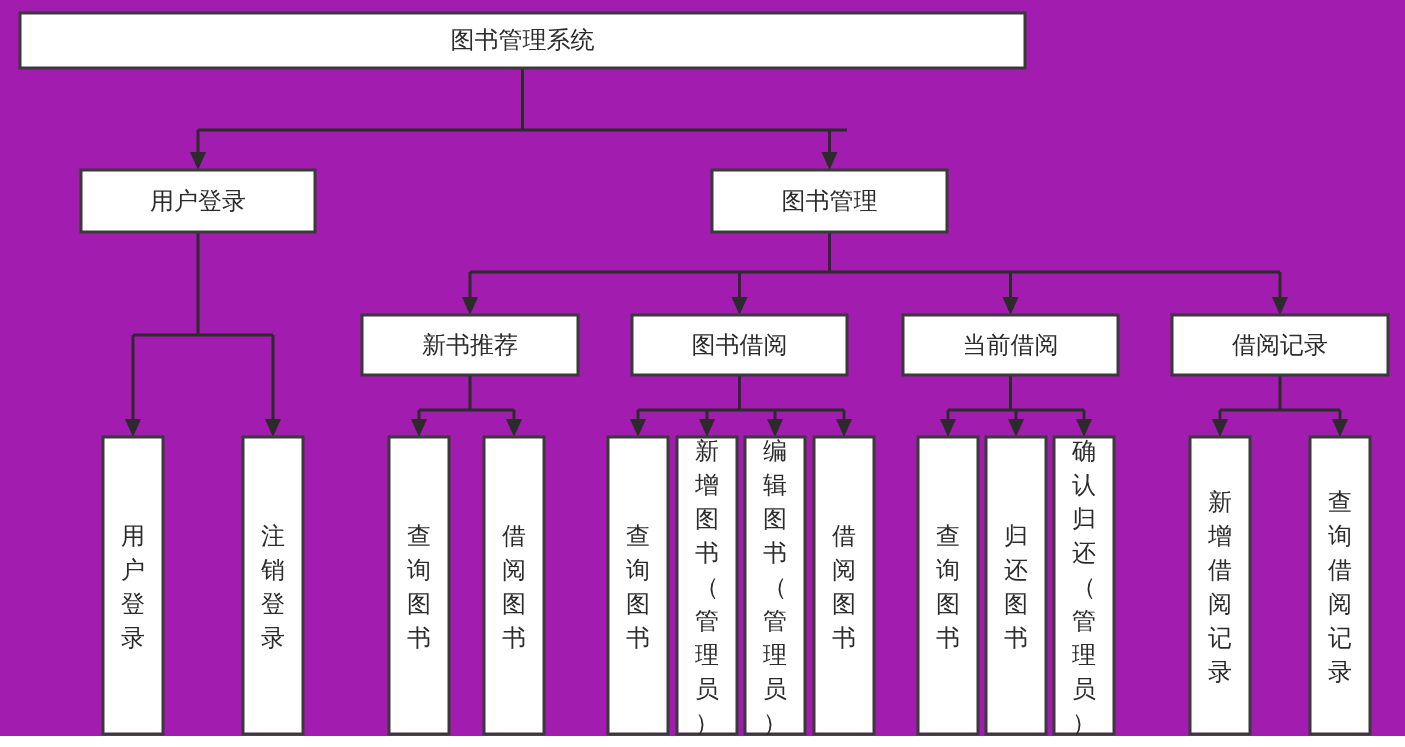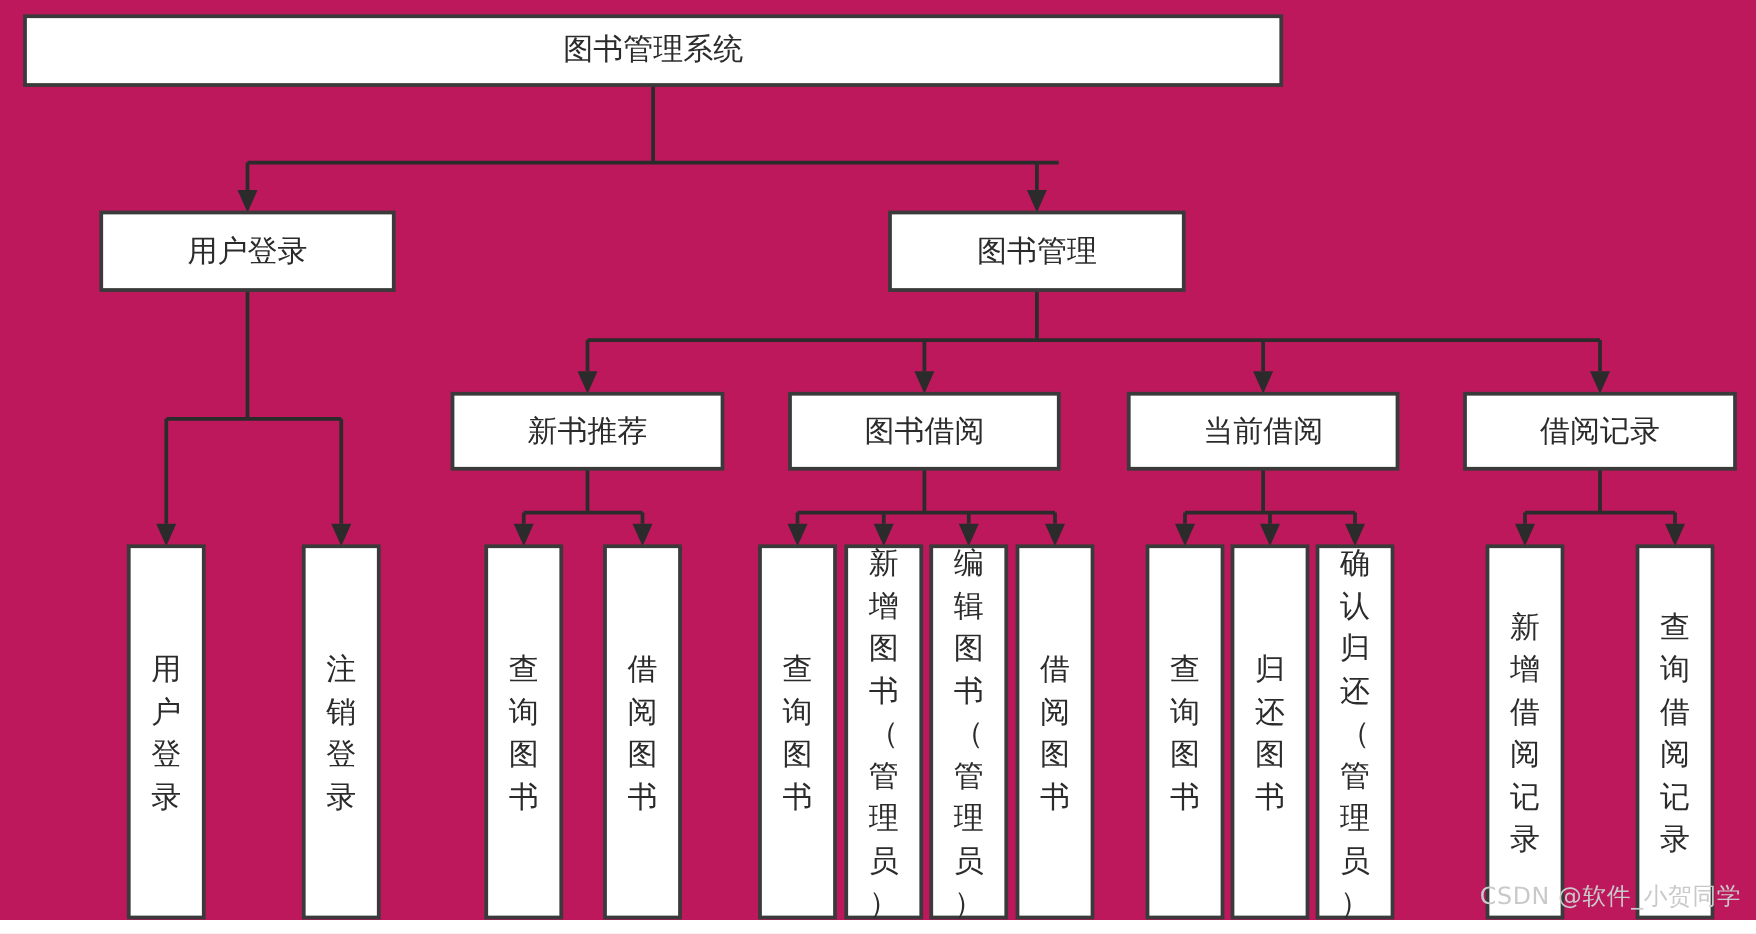--- a/index.html
+++ b/index.html
@@ -10,21 +10,21 @@
   body {
     width: 1405px;
     height: 747px;
     overflow: hidden;
     font-family: "DejaVu Sans", "Liberation Sans", sans-serif;
   }
   #diagram-root {
     position: relative;
     width: 1405px;
     height: 736px;
-    background: #be185d;
+    background: #a21caf;
   }
   svg.diagram-canvas {
     position: absolute;
     top: 0;
     left: 0;
     width: 1405px;
     height: 747px;
   }
   .node-box {
     fill: #ffffff;
@@ -202,14 +202,13 @@
         <rect class="node-box" x="1190" y="437" width="60" height="297"></rect>
         <text class="node-label-v" x="1220"><tspan x="1220" y="509.52">新</tspan><tspan x="1220" y="543.52">增</tspan><tspan x="1220" y="577.52">借</tspan><tspan x="1220" y="611.52">阅</tspan><tspan x="1220" y="645.52">记</tspan><tspan x="1220" y="679.52">录</tspan></text>
       </g>
       <g>
         <rect class="node-box" x="1310" y="437" width="60" height="297"></rect>
         <text class="node-label-v" x="1340"><tspan x="1340" y="509.52">查</tspan><tspan x="1340" y="543.52">询</tspan><tspan x="1340" y="577.52">借</tspan><tspan x="1340" y="611.52">阅</tspan><tspan x="1340" y="645.52">记</tspan><tspan x="1340" y="679.52">录</tspan></text>
       </g>
     </g>
   </svg>
 
-  <div class="watermark-text">CSDN @软件_小贺同学</div>
 </div>
 
 </body></html>

